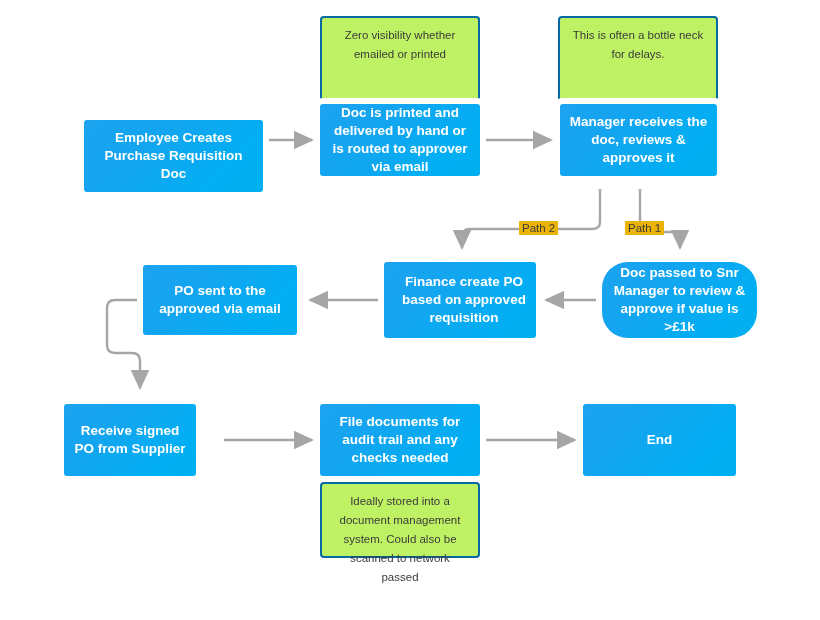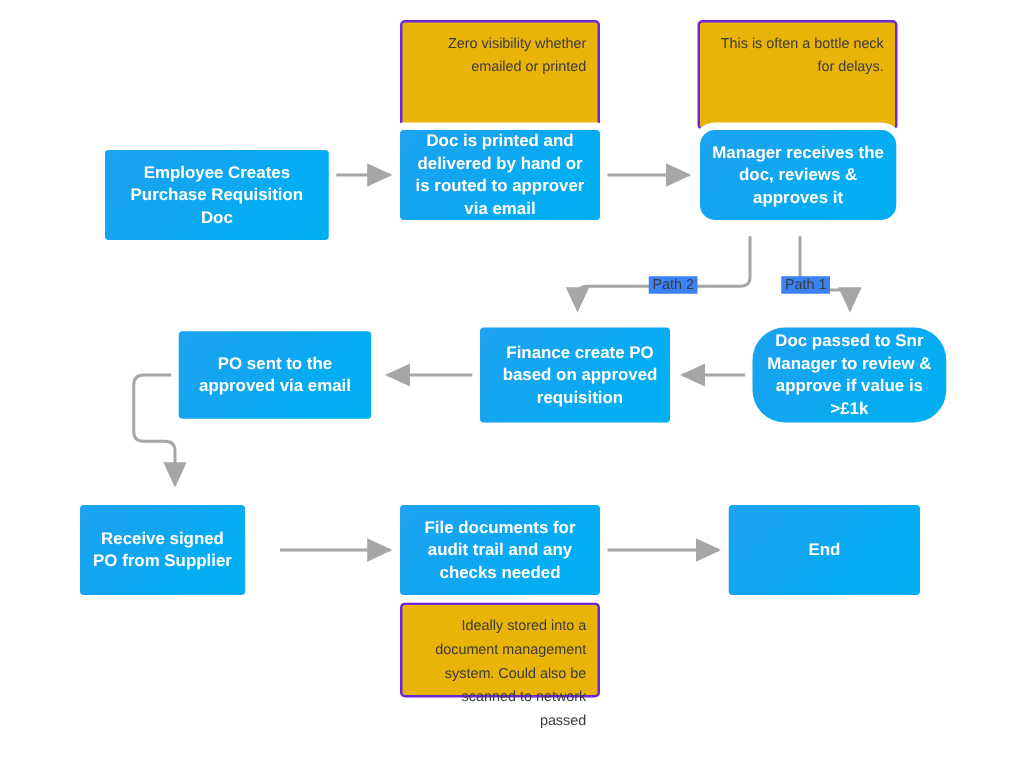--- a/index.html
+++ b/index.html
@@ -36,44 +36,44 @@
     box-shadow: 0 0 0 6px #ffffff, 0 1px 3px rgba(0,0,0,0.13);
   }
   .node span {
     display: block;
     width: 100%;
   }
   
   .note {
     position: absolute;
     box-sizing: border-box;
-    background: #eab308;
-    border: 2px solid #6d28d9;
+    background: #bef264;
+    border: 2px solid #0369a1;
     border-radius: 4px;
     color: #3b3b3b;
     font-size: 11.5px;
     line-height: 19px;
     padding: 8px 9px 6px 9px;
-    text-align: right;
+    text-align: center;
     font-weight: normal;
   }
   
   #links {
     position: absolute;
     left: 0;
     top: 0;
     width: 820px;
     height: 620px;
     pointer-events: none;
   }
   .edge-label {
     position: absolute;
     font-size: 11.5px;
     color: #3b3b3b;
-    background: #3b82f6;
+    background: #eab308;
     padding: 0 3px;
     line-height: 14px;
     white-space: nowrap;
     text-align: right;
   }
 </style>
 </head>
 <body>
 
 <div id="canvas">
@@ -122,21 +122,21 @@
   </div>
 
   <div class="node" style="left:64px; top:120px; width:179px; height:72px;margin-left:20px;">
     <span>Employee Creates Purchase Requisition Doc</span>
   </div>
 
   <div class="node" style="left:320px; top:104px; width:160px; height:72px;">
     <span>Doc is printed and delivered by hand or is routed to approver via email</span>
   </div>
 
-  <div class="node" style="left:560px; top:104px; width:157px; height:72px;border-radius:12px;">
+  <div class="node" style="left:560px; top:104px; width:157px; height:72px;">
     <span>Manager receives the doc, reviews &amp; approves it</span>
   </div>
 
   <div class="node" style="left:602px; top:262px; width:155px; height:76px;border-radius:26px;">
     <span>Doc passed to Snr Manager to review &amp; approve if value is &gt;£1k</span>
   </div>
 
   <div class="node" style="left:384px; top:262px; width:152px; height:76px;padding-left:16px;">
     <span>Finance create PO based on approved requisition</span>
   </div>

